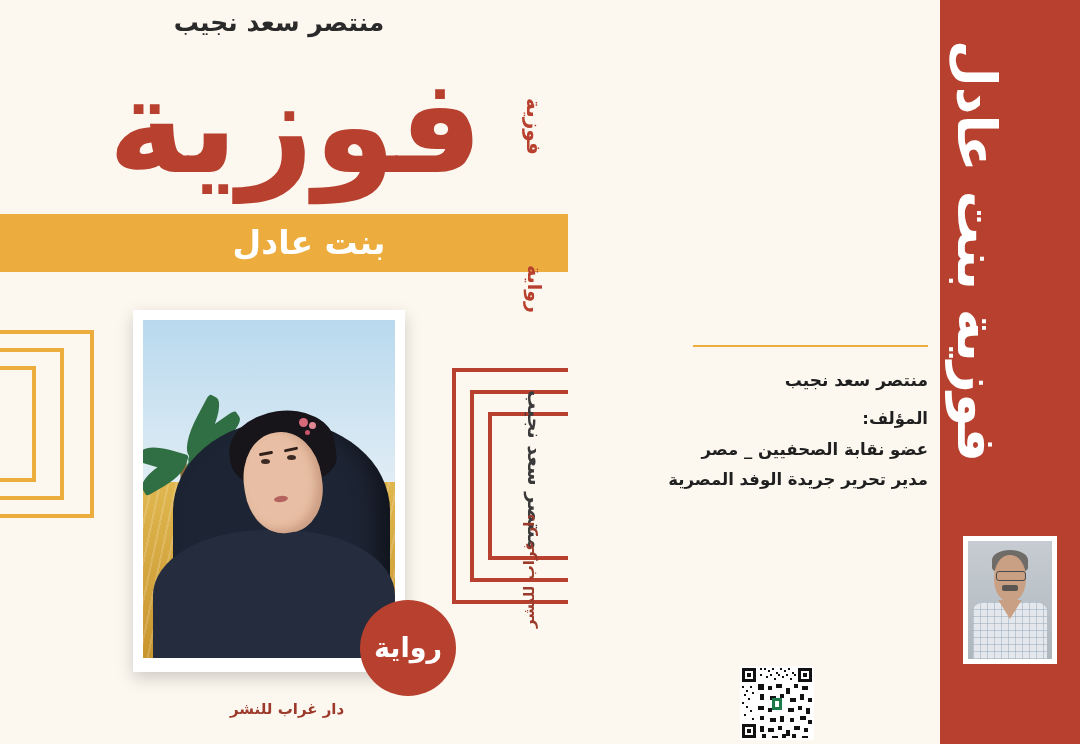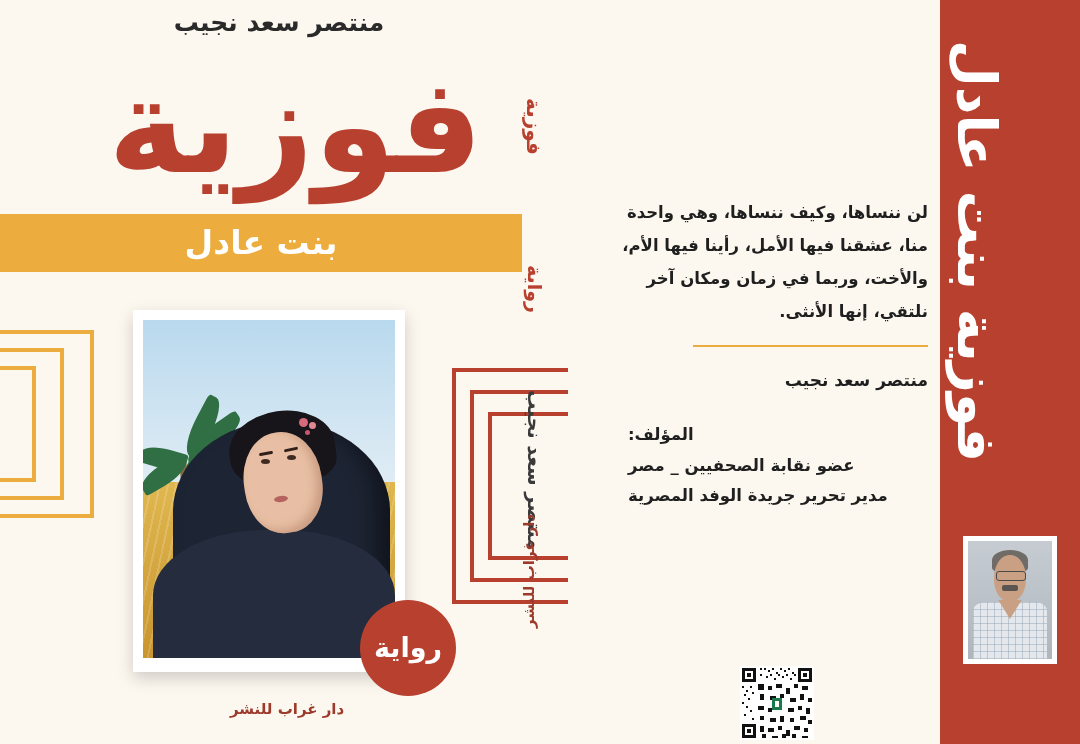--- a/index.html
+++ b/index.html
@@ -68,20 +68,21 @@
   }
 
   
   .subtitle-band {
     position: absolute;
     left: 0;
     top: 214px;
     width: 522px;
     height: 58px;
     background: #edad3e;
+    padding-left: 48px;
   }
   .subtitle-band span {
     display: block;
     width: 100%;
     text-align: center;
     line-height: 58px;
     font-size: 33px;
     font-weight: bold;
     color: #ffffff;
     letter-spacing: 4px;
@@ -311,23 +312,23 @@
     width: 300px;
     text-align: right;
     direction: rtl;
     font-size: 17px;
     font-weight: bold;
     color: #1f1f1f;
   }
   .back-credits {
     position: absolute;
     right: 152px;
-    top: 420px;
+    top: 404px;
     width: 300px;
-    text-align: left;
+    text-align: right;
     direction: rtl;
     font-size: 16.5px;
     line-height: 1.85;
     color: #1f1f1f;
     font-weight: bold;
   }
   .back-credits div { white-space: nowrap; }
 
   
   .qr {
@@ -467,21 +468,20 @@
   <div class="back-panel">
     
     
     
 
     
     
     
   </div>
 
-  <div class="blurb">لن ننساها، وكيف ننساها، وهي واحدة منا، عشقنا فيها الأمل، رأينا فيها الأم، والأخت، وربما في زمان ومكان آخر نلتقي، إنها الأنثى.</div>
   <div class="divider"></div>
   <div class="back-author">منتصر سعد نجيب</div>
   <div class="back-credits">
     <div>المؤلف:</div>
     <div>عضو نقابة الصحفيين _ مصر</div>
     <div>مدير تحرير جريدة الوفد المصرية</div>
   </div>
 
   <div class="qr">
     <svg width="74" height="74" viewBox="0 0 37 37" shape-rendering="crispEdges" aria-hidden="true">

